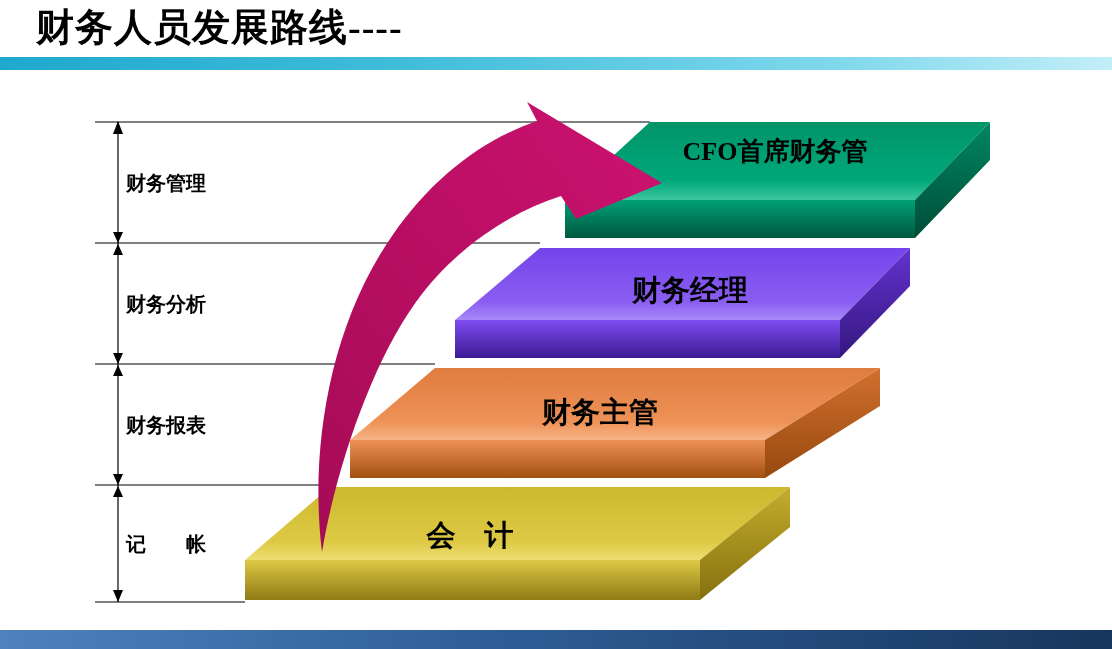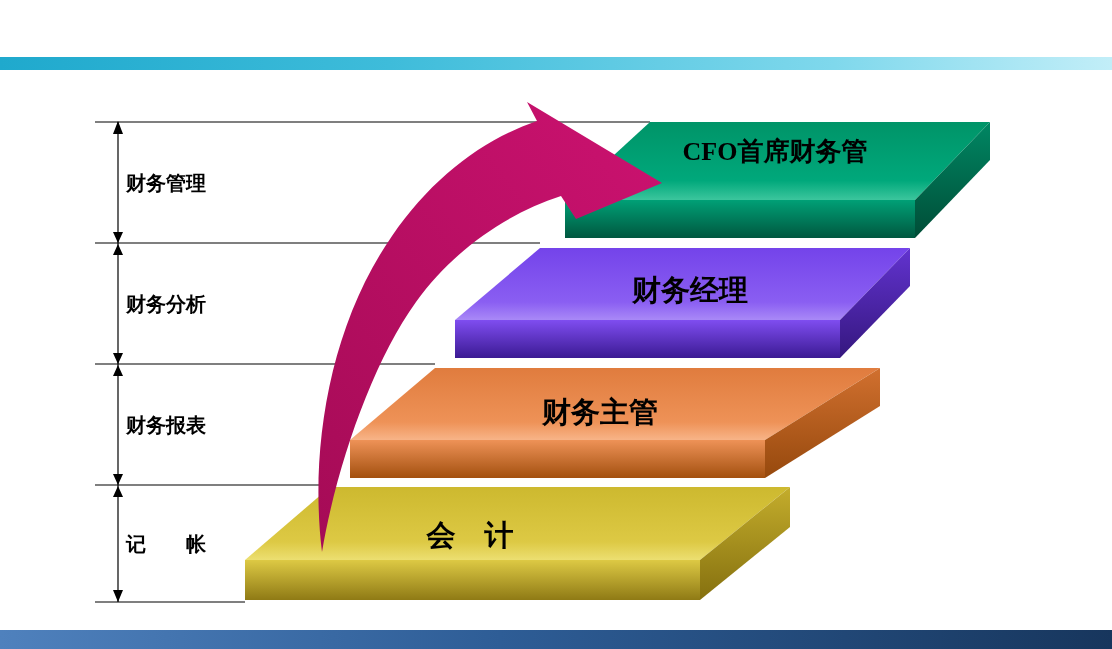--- a/index.html
+++ b/index.html
@@ -45,20 +45,21 @@
     text-anchor:middle;
     white-space:pre;
   }
   .cfo-label{font-size:26px;}
 </style>
 </head>
 <body>
 
 <div class="slide">
 
+  <h1 class="title">财务人员发展路线----</h1>
   <div class="top-bar"></div>
 
   <svg class="diagram" width="1112" height="649" viewBox="0 0 1112 649">
     <defs>
       <linearGradient id="yTop" x1="0" y1="0" x2="0" y2="1">
         <stop offset="0" stop-color="#cdb92f"></stop>
           <stop offset="0.75" stop-color="#ddc944"></stop>
           <stop offset="1" stop-color="#ecdf71"></stop>
       </linearGradient>
       <linearGradient id="yFront" x1="0" y1="0" x2="0" y2="1">

